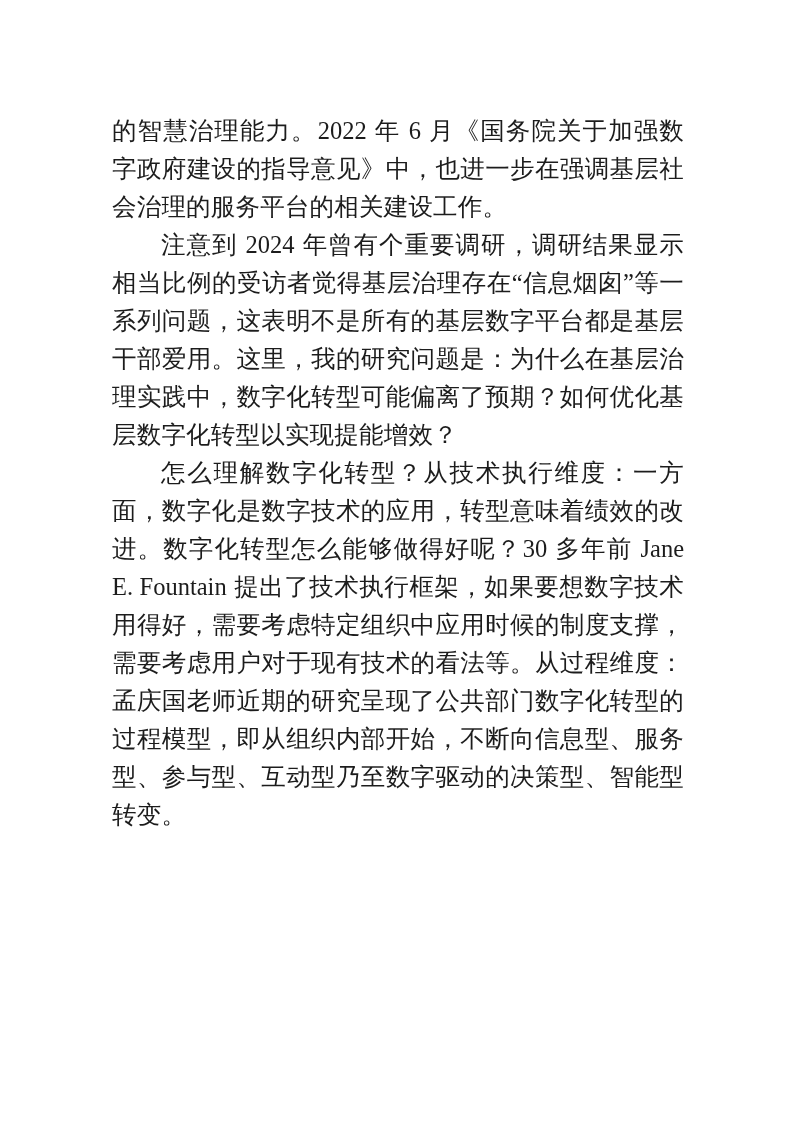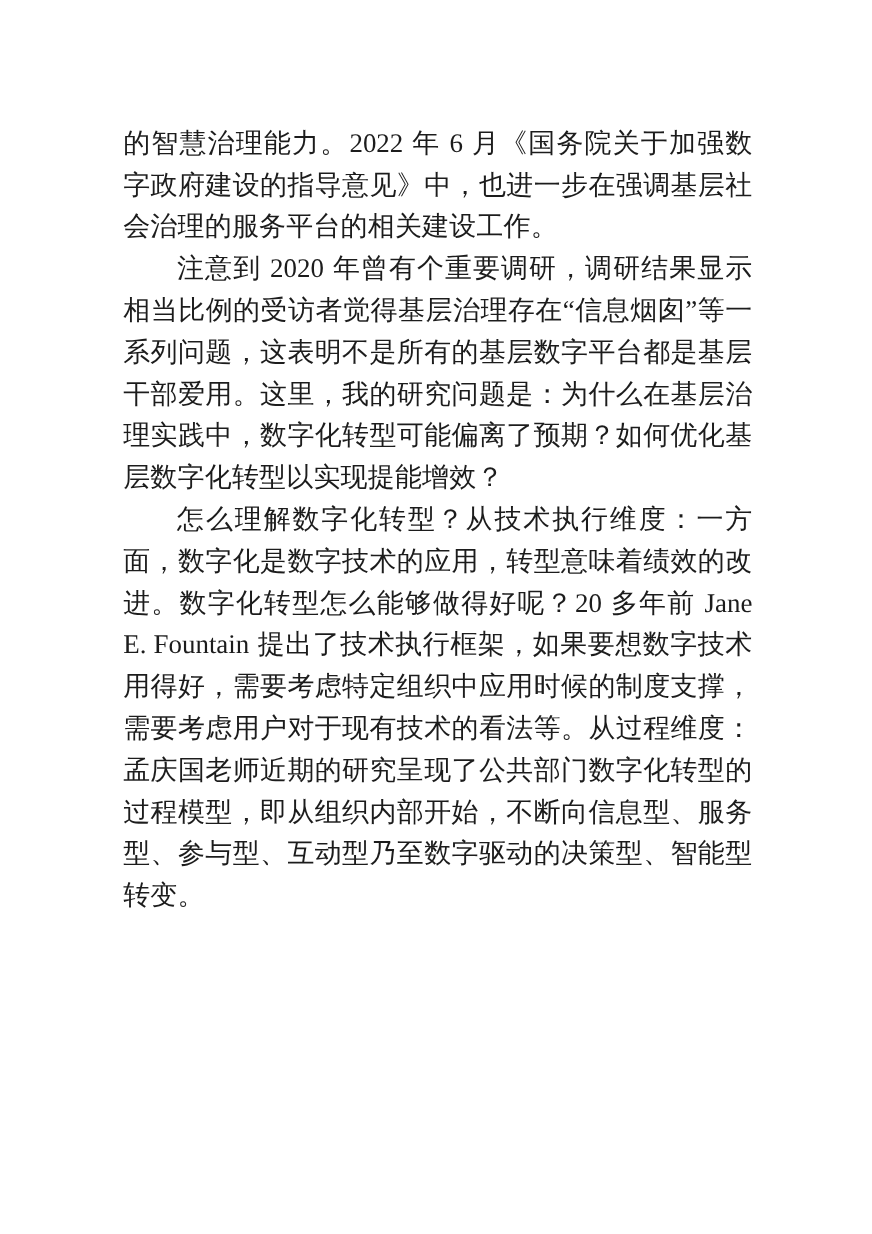--- a/index.html
+++ b/index.html
@@ -62,20 +62,20 @@
 </style>
 </head>
 <body>
 
 <div id="page">
 
   <div id="text-block">
 
     <p class="para">的智慧治理能力。<span class="latin">2022</span> 年 <span class="latin">6</span> 月《国务院关于加强数字政府建设的指导意见》中，也进一步在强调基层社会治理的服务平台的相关建设工作。</p>
 
-    <p class="para indent">注意到 <span class="latin">2020</span> 年曾有个重要调研，调研结果显示相当比例的受访者觉得基层治理存在“信息烟囱”等一系列问题，这表明不是所有的基层数字平台都是基层干部爱用。这里，我的研究问题是：为什么在基层治理实践中，数字化转型可能偏离了预期？如何优化基层数字化转型以实现提能增效？</p>
+    <p class="para indent">注意到 <span class="latin">2024</span> 年曾有个重要调研，调研结果显示相当比例的受访者觉得基层治理存在“信息烟囱”等一系列问题，这表明不是所有的基层数字平台都是基层干部爱用。这里，我的研究问题是：为什么在基层治理实践中，数字化转型可能偏离了预期？如何优化基层数字化转型以实现提能增效？</p>
 
-    <p class="para indent">怎么理解数字化转型？从技术执行维度：一方面，数字化是数字技术的应用，转型意味着绩效的改进。数字化转型怎么能够做得好呢？<span class="latin">20</span> 多年前 <span class="latin">Jane E. Fountain</span> 提出了技术执行框架，如果要想数字技术用得好，需要考虑特定组织中应用时候的制度支撑，需要考虑用户对于现有技术的看法等。从过程维度：孟庆国老师近期的研究呈现了公共部门数字化转型的过程模型，即从组织内部开始，不断向信息型、服务型、参与型、互动型乃至数字驱动的决策型、智能型转变。</p>
+    <p class="para indent">怎么理解数字化转型？从技术执行维度：一方面，数字化是数字技术的应用，转型意味着绩效的改进。数字化转型怎么能够做得好呢？<span class="latin">30</span> 多年前 <span class="latin">Jane E. Fountain</span> 提出了技术执行框架，如果要想数字技术用得好，需要考虑特定组织中应用时候的制度支撑，需要考虑用户对于现有技术的看法等。从过程维度：孟庆国老师近期的研究呈现了公共部门数字化转型的过程模型，即从组织内部开始，不断向信息型、服务型、参与型、互动型乃至数字驱动的决策型、智能型转变。</p>
 
 
   </div>
 
 </div>
 
 </body></html>

